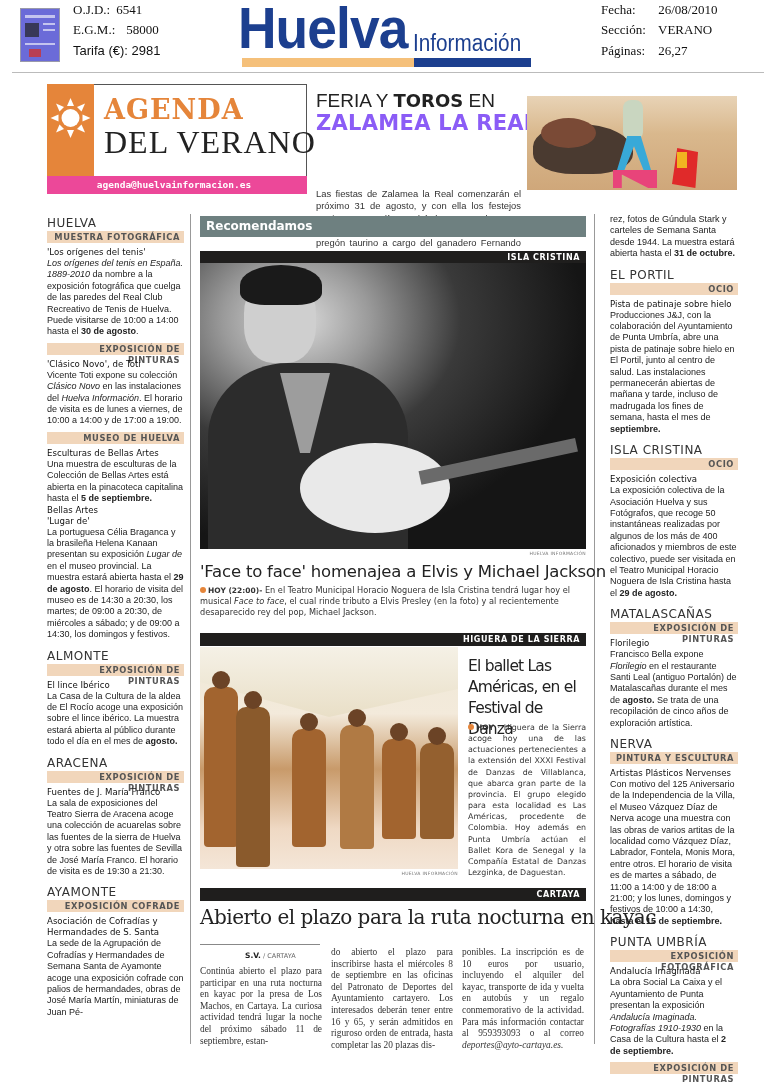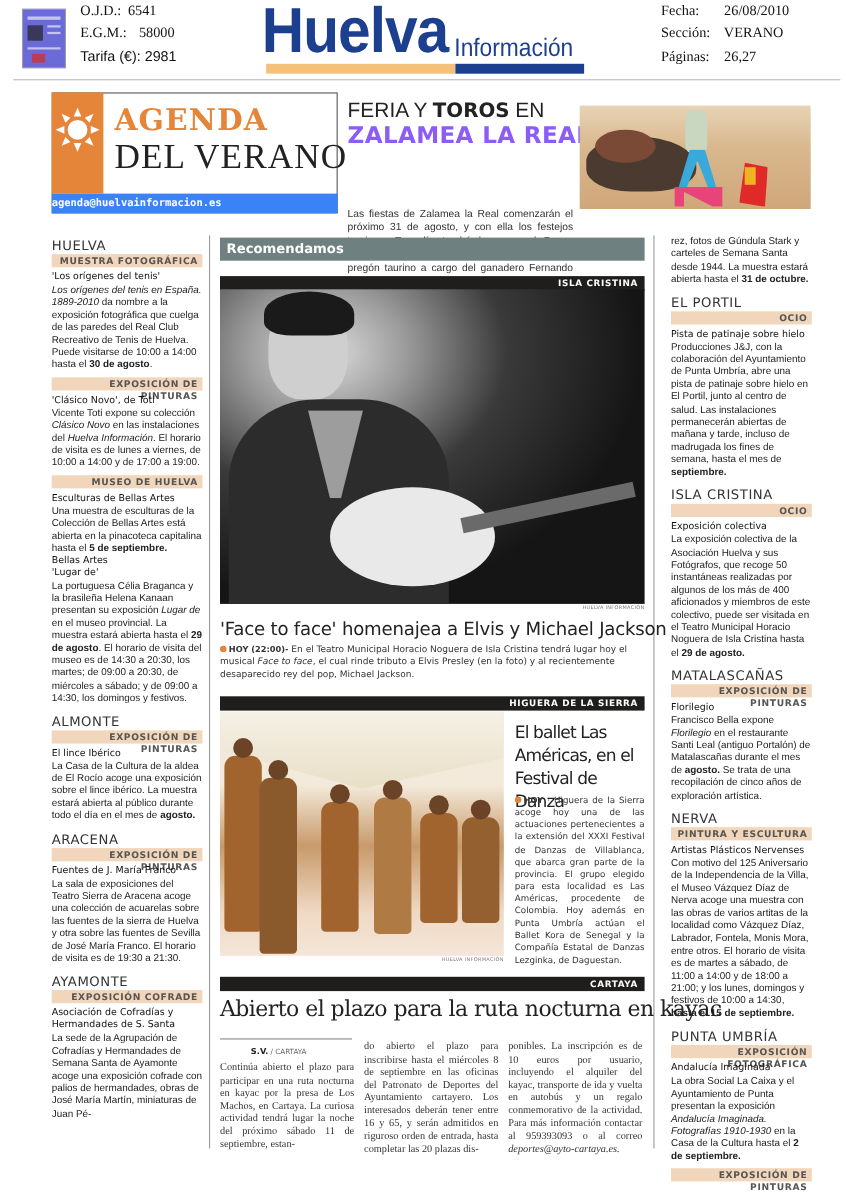--- a/index.html
+++ b/index.html
@@ -16,21 +16,21 @@
   .logo-sub { left: 413px; top: 30px; font-family: "Liberation Sans", sans-serif; font-size: 23px; color: #1c3f8f; transform: scaleX(0.9); transform-origin: left top; }
   .logo-bar-a { left: 242px; top: 58px; width: 172px; height: 9px; background: #f5c07a; }
   .logo-bar-b { left: 414px; top: 58px; width: 117px; height: 9px; background: #1c3f8f; }
   .hr-top { left: 12px; top: 72px; width: 752px; height: 1px; background: #bbb; }
 
   
   .ag-box { left: 47px; top: 84px; width: 260px; height: 110px; border: 1px solid #555; }
   .ag-orange { left: 47px; top: 84px; width: 47px; height: 92px; background: #e5853a; }
   .ag-title1 { left: 104px; top: 94px; font-family: "DejaVu Serif", serif; font-weight: bold; font-size: 27px; color: #e5853a; letter-spacing: 1px; text-align: right; }
   .ag-title2 { left: 104px; top: 124px; font-family: "Liberation Serif", serif; font-size: 32px; color: #222; letter-spacing: 1px; }
-  .ag-mailbar { left: 47px; top: 176px; width: 260px; height: 18px; background: #3b82f6; color: #fff; font-family: "DejaVu Sans Mono", monospace; font-weight: bold; font-size: 9.5px; text-align: left; padding: 3px 6px 0 0; }
+  .ag-mailbar { left: 47px; top: 176px; width: 260px; height: 18px; background: #ec4899; color: #fff; font-family: "DejaVu Sans Mono", monospace; font-weight: bold; font-size: 9.5px; text-align: center; padding: 3px 6px 0 0; }
   .feria-t1 { left: 316px; top: 90px; font-family: "Liberation Sans", sans-serif; font-size: 19px; color: #222; }
   .feria-t1 b { font-family: "DejaVu Sans", sans-serif; font-weight: bold; font-size: 18px; }
   .feria-t2 { left: 316px; top: 111px; font-family: "DejaVu Sans", sans-serif; font-weight: bold; font-size: 21px; color: #8b5cf6; letter-spacing: 0.3px; }
   .feria-body { left: 316px; top: 140px; width: 205px; font-family: Liberation Sans, sans-serif; font-size: 9.4px; line-height: 12.3px; color: #333; text-align: justify; margin-top: 48px; }
   .bull-photo { left: 527px; top: 96px; width: 210px; height: 94px; background: linear-gradient(180deg, #e8d3b6 0%, #d9b88d 40%, #cfa77a 100%); overflow: hidden; }
   .bull { position: absolute; left: 6px; top: 28px; width: 100px; height: 50px; background: #4a3a30; border-radius: 45% 55% 40% 40%; }
   .bull:before { content: ""; position: absolute; left: 8px; top: -6px; width: 55px; height: 30px; background: #7a4a36; border-radius: 50%; }
   .torero-body { position: absolute; left: 96px; top: 4px; width: 20px; height: 40px; background: #c9d6c0; border-radius: 8px; }
   .torero-legs { position: absolute; left: 90px; top: 40px; width: 34px; height: 34px; background: #38a9d8; clip-path: polygon(30% 0,70% 0,100% 100%,78% 100%,50% 30%,22% 100%,0 100%); }
   .torero-socks { position: absolute; left: 86px; top: 74px; width: 44px; height: 18px; background: #e8447a; clip-path: polygon(0 0,20% 0,20% 100%,0 100%,0 0, 80% 0,100% 0,100% 100%,80% 100%); }
@@ -69,21 +69,21 @@
 
   .dance-photo { left: 200px; top: 647px; width: 258px; height: 222px; background: linear-gradient(180deg,#efe8d6 0%, #f3eadb 30%, #c89a6a 55%, #efd9c4 82%, #f4e6d8 100%); overflow: hidden; }
   .dancer { position: absolute; width: 34px; background: #a2642f; border-radius: 10px 10px 4px 4px; }
   .dancer:before { content: ""; position: absolute; left: 8px; top: -16px; width: 18px; height: 18px; background: #6b4326; border-radius: 50%; }
   .canopy { position: absolute; left: 0; top: 0; width: 258px; height: 70px; background: linear-gradient(180deg,#f5f1e6,#e9dfc7); clip-path: polygon(0 0,100% 0,100% 60%,50% 100%,0 50%); }
   .ballet-head { left: 468px; top: 656px; width: 120px; font-family: "DejaVu Sans", sans-serif; font-size: 15.5px; line-height: 21px; color: #222; letter-spacing: -0.8px; }
   .ballet-body { left: 468px; top: 722px; width: 118px; font-family: "DejaVu Sans", sans-serif; font-size: 7.9px; line-height: 11.15px; color: #333; text-align: justify; }
 
   .kayak-head { left: 200px; top: 905px; font-family: "DejaVu Serif", serif; font-size: 20px; color: #222; letter-spacing: -0.5px; }
   .kayak-rule { left: 200px; top: 944px; width: 120px; height: 1px; background: #888; }
-  .kayak-by { left: 184px; top: 951px; font-family: "DejaVu Sans", sans-serif; font-size: 7.5px; color: #222; padding-left: 44px; }
+  .kayak-by { left: 201px; top: 951px; font-family: "DejaVu Sans", sans-serif; font-size: 7.5px; color: #222; padding-left: 44px; }
   .kayak-by b { font-weight: bold; }
   .kayak-by span { color: #666; font-size: 6.5px; }
   .kcol { font-family: "Liberation Serif", serif; font-size: 9.4px; line-height: 11.6px; color: #333; text-align: justify; width: 122px; }
   .kcol i { font-style: italic; }
 </style>
 </head>
 <body>
 
 <div class="abs thumb">
   <i style="left:4px;top:6px;width:30px;height:3px"></i>

